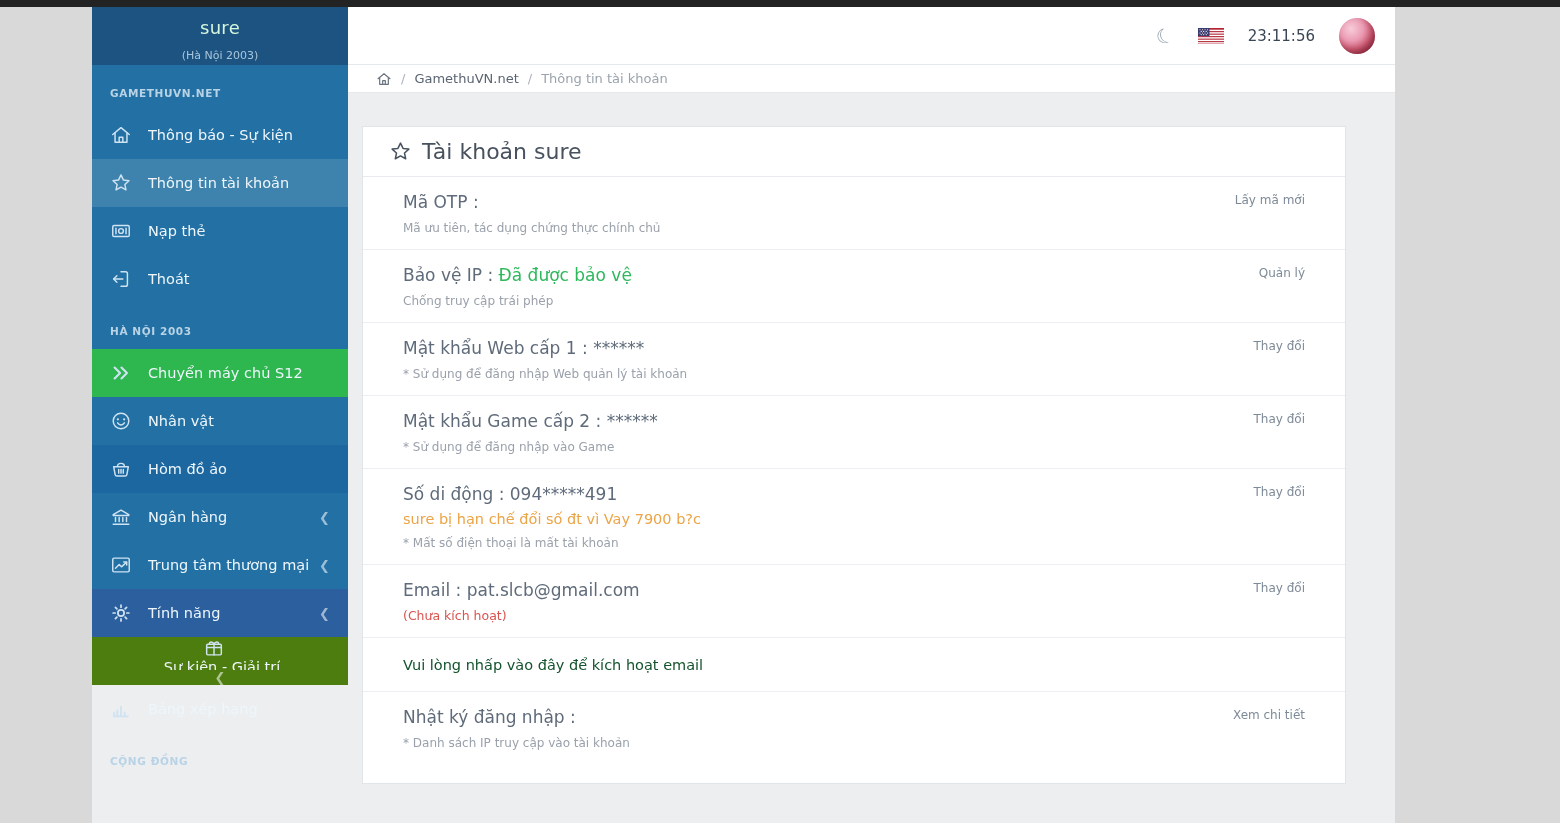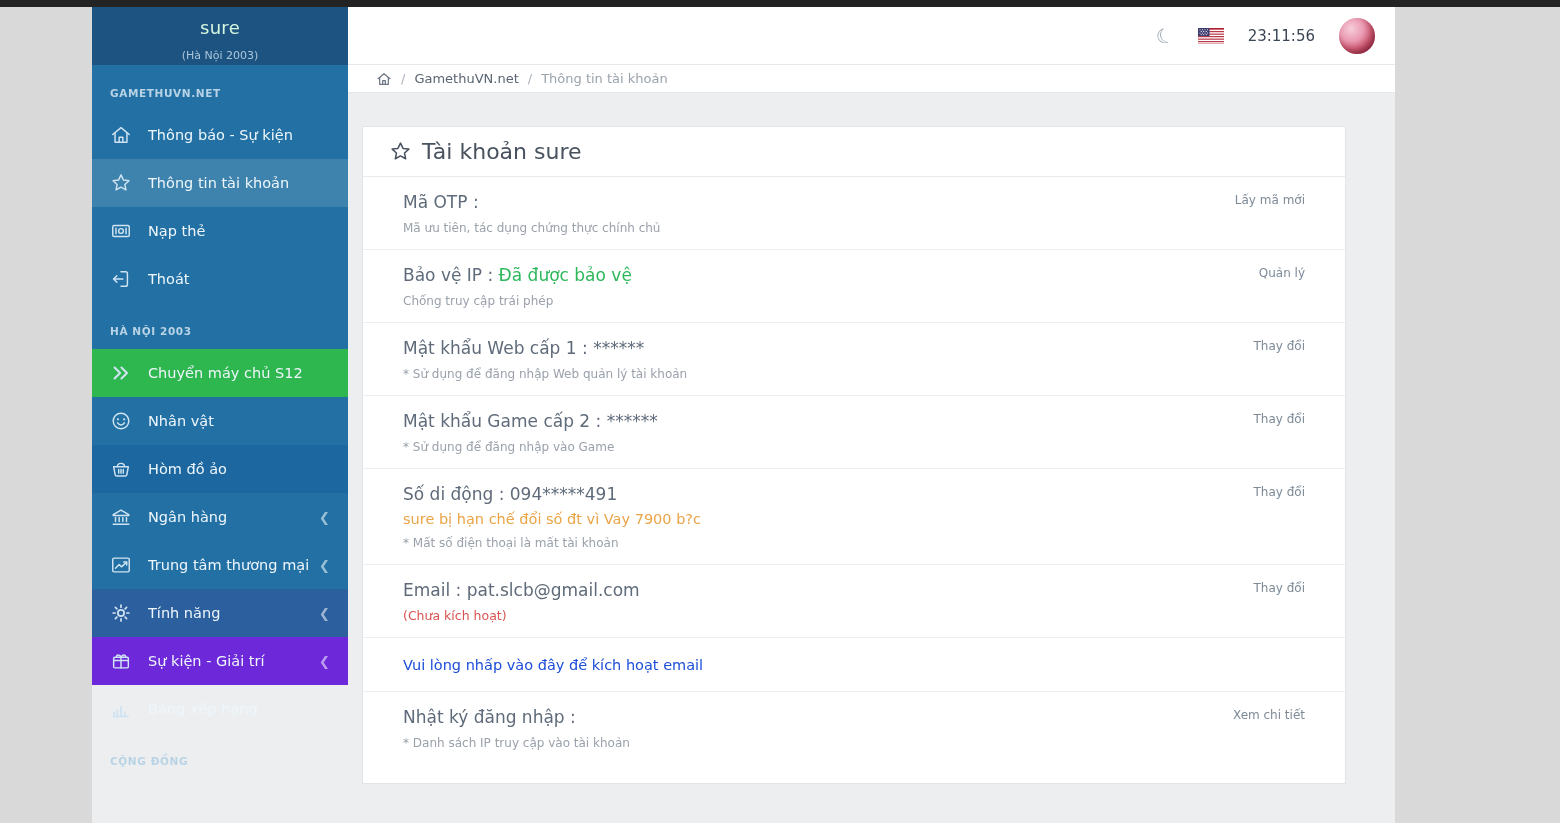--- a/index.html
+++ b/index.html
@@ -20,21 +20,21 @@
   .sb-item { height:48px; display:flex; align-items:center; padding:0 14px 0 18px;
     color:#eef6fb; font-size:14.5px; cursor:pointer; }
   .sb-item .ic { width:22px; height:22px; margin-right:16px; flex:0 0 22px; color:#cfe3f2; }
   .sb-item .ic svg { width:22px; height:22px; display:block; }
   .sb-item .lbl { flex:1 1 auto; white-space:nowrap; overflow:hidden; }
   .sb-item .chev { font-size:13px; color:rgba(255,255,255,.55); margin-right:4px; }
   .sb-item.v-active { background:#3d83ae; }
   .sb-item.v-green  { background:#2eb64f; }
   .sb-item.v-dark1  { background:#1c67a0; }
   .sb-item.v-dark2  { background:#2b5f9e; }
-  .sb-item.v-dark3  { background:#6d28d9; }
+  .sb-item.v-dark3  { background:#4d7c0f;flex-direction:column; }
 
   
   .main { position:absolute; left:256px; top:0; width:1047px; height:816px; }
   .topbar { height:58px; background:#ffffff; border-bottom:1px solid #e6e9ec;
     display:flex; align-items:center; justify-content:flex-end; gap:24px; padding-right:20px; }
   .moon { font-size:20px; color:#9aa5af; line-height:1; cursor:pointer; transform:rotate(-18deg); }
   .flag { width:26px; height:16px; display:block; cursor:pointer; }
   .clock { font-size:15px; color:#3a4654; }
   .avatar { width:36px; height:36px; border-radius:50%; cursor:pointer;
     background:radial-gradient(circle at 34% 30%, #f6cdd9 0%, #eb9bb3 35%, #cf5f77 60%, #8e3047 85%, #6c2438 100%);
@@ -59,21 +59,21 @@
   .row { position:relative; padding:15px 26px 14px 40px; border-bottom:1px solid #eceef1; }
   .row:last-child { border-bottom:none; }
   .row .lab { font-size:17px; color:#5f6b7a; }
   .row .val-green { color:#2eb85c; }
   .row .warn { font-size:14.5px; color:#eba446; margin-top:7px; }
   .row .err { font-size:12.5px; color:#d9534f; margin-top:8px; }
   .row .note { font-size:12px; color:#9aa1ab; margin-top:9px; }
   .row .action { position:absolute; right:40px; top:16px; font-size:12px;
     color:#7d8a97; cursor:pointer; text-decoration:none; }
   .row.link-row { padding-top:17px; padding-bottom:17px; }
-  .row .act-link { font-size:14.5px; color:#1d4ed8; cursor:pointer; text-decoration:none; }
+  .row .act-link { font-size:14.5px; color:#14532d; cursor:pointer; text-decoration:none; }
 </style>
 </head>
 <body>
 
 <div class="top-strip"></div>
 
 <div class="app">
 
   <div class="sidebar">
     <div class="sb-header">

